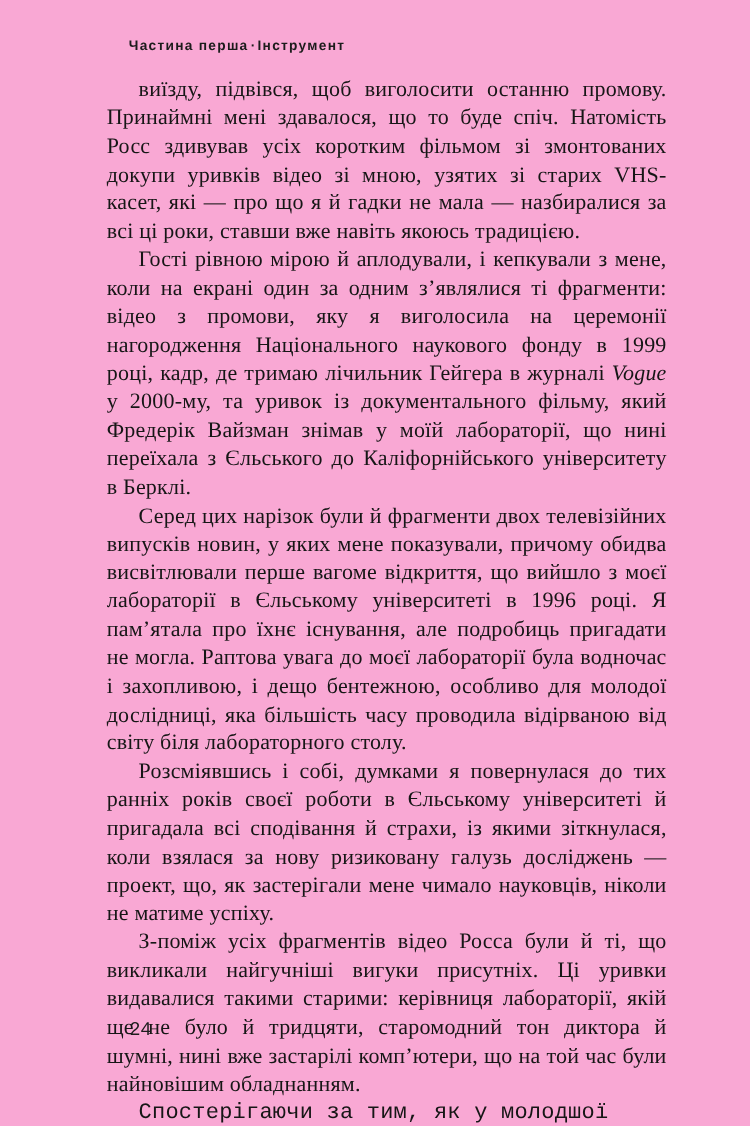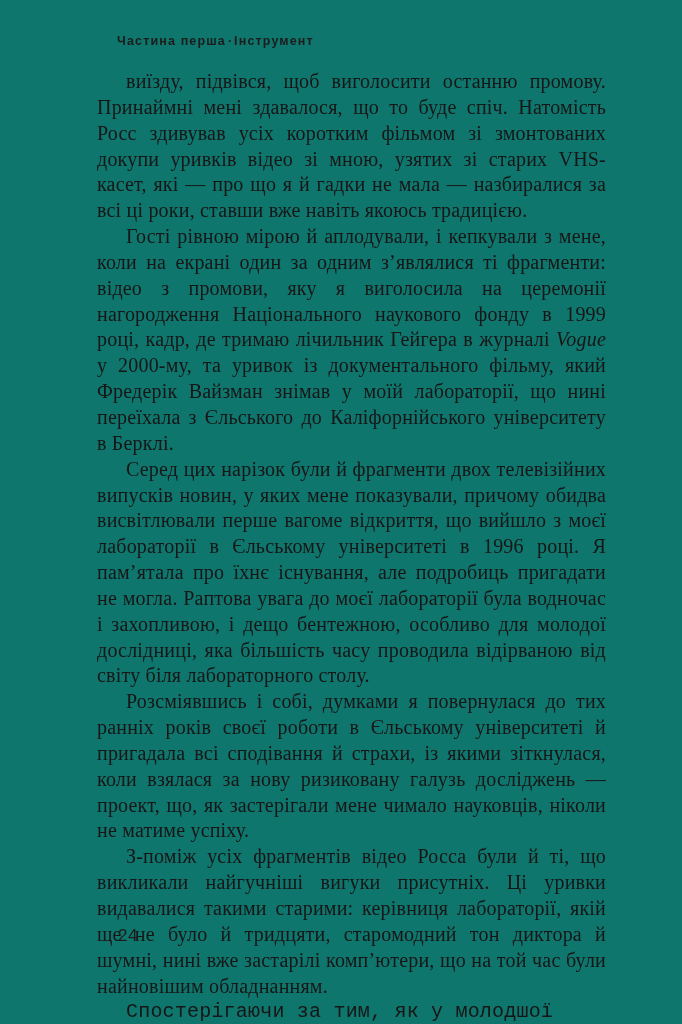--- a/index.html
+++ b/index.html
@@ -11,21 +11,21 @@
     width: 682px;
     height: 1024px;
     overflow: hidden;
     font-family: "Liberation Serif", "DejaVu Serif", serif;
     color: #1a1a1a;
   }
   .page {
     position: relative;
     width: 682px;
     height: 1024px;
-    background: #0f766e;
+    background: #f9a8d4;
   }
   .running-head {
     position: absolute;
     left: 117px;
     top: 34px;
     font-family: "Liberation Sans", "DejaVu Sans", sans-serif;
     font-size: 12.5px;
     letter-spacing: 1.15px;
     color: #1c1c1c;
     font-weight: 600;

